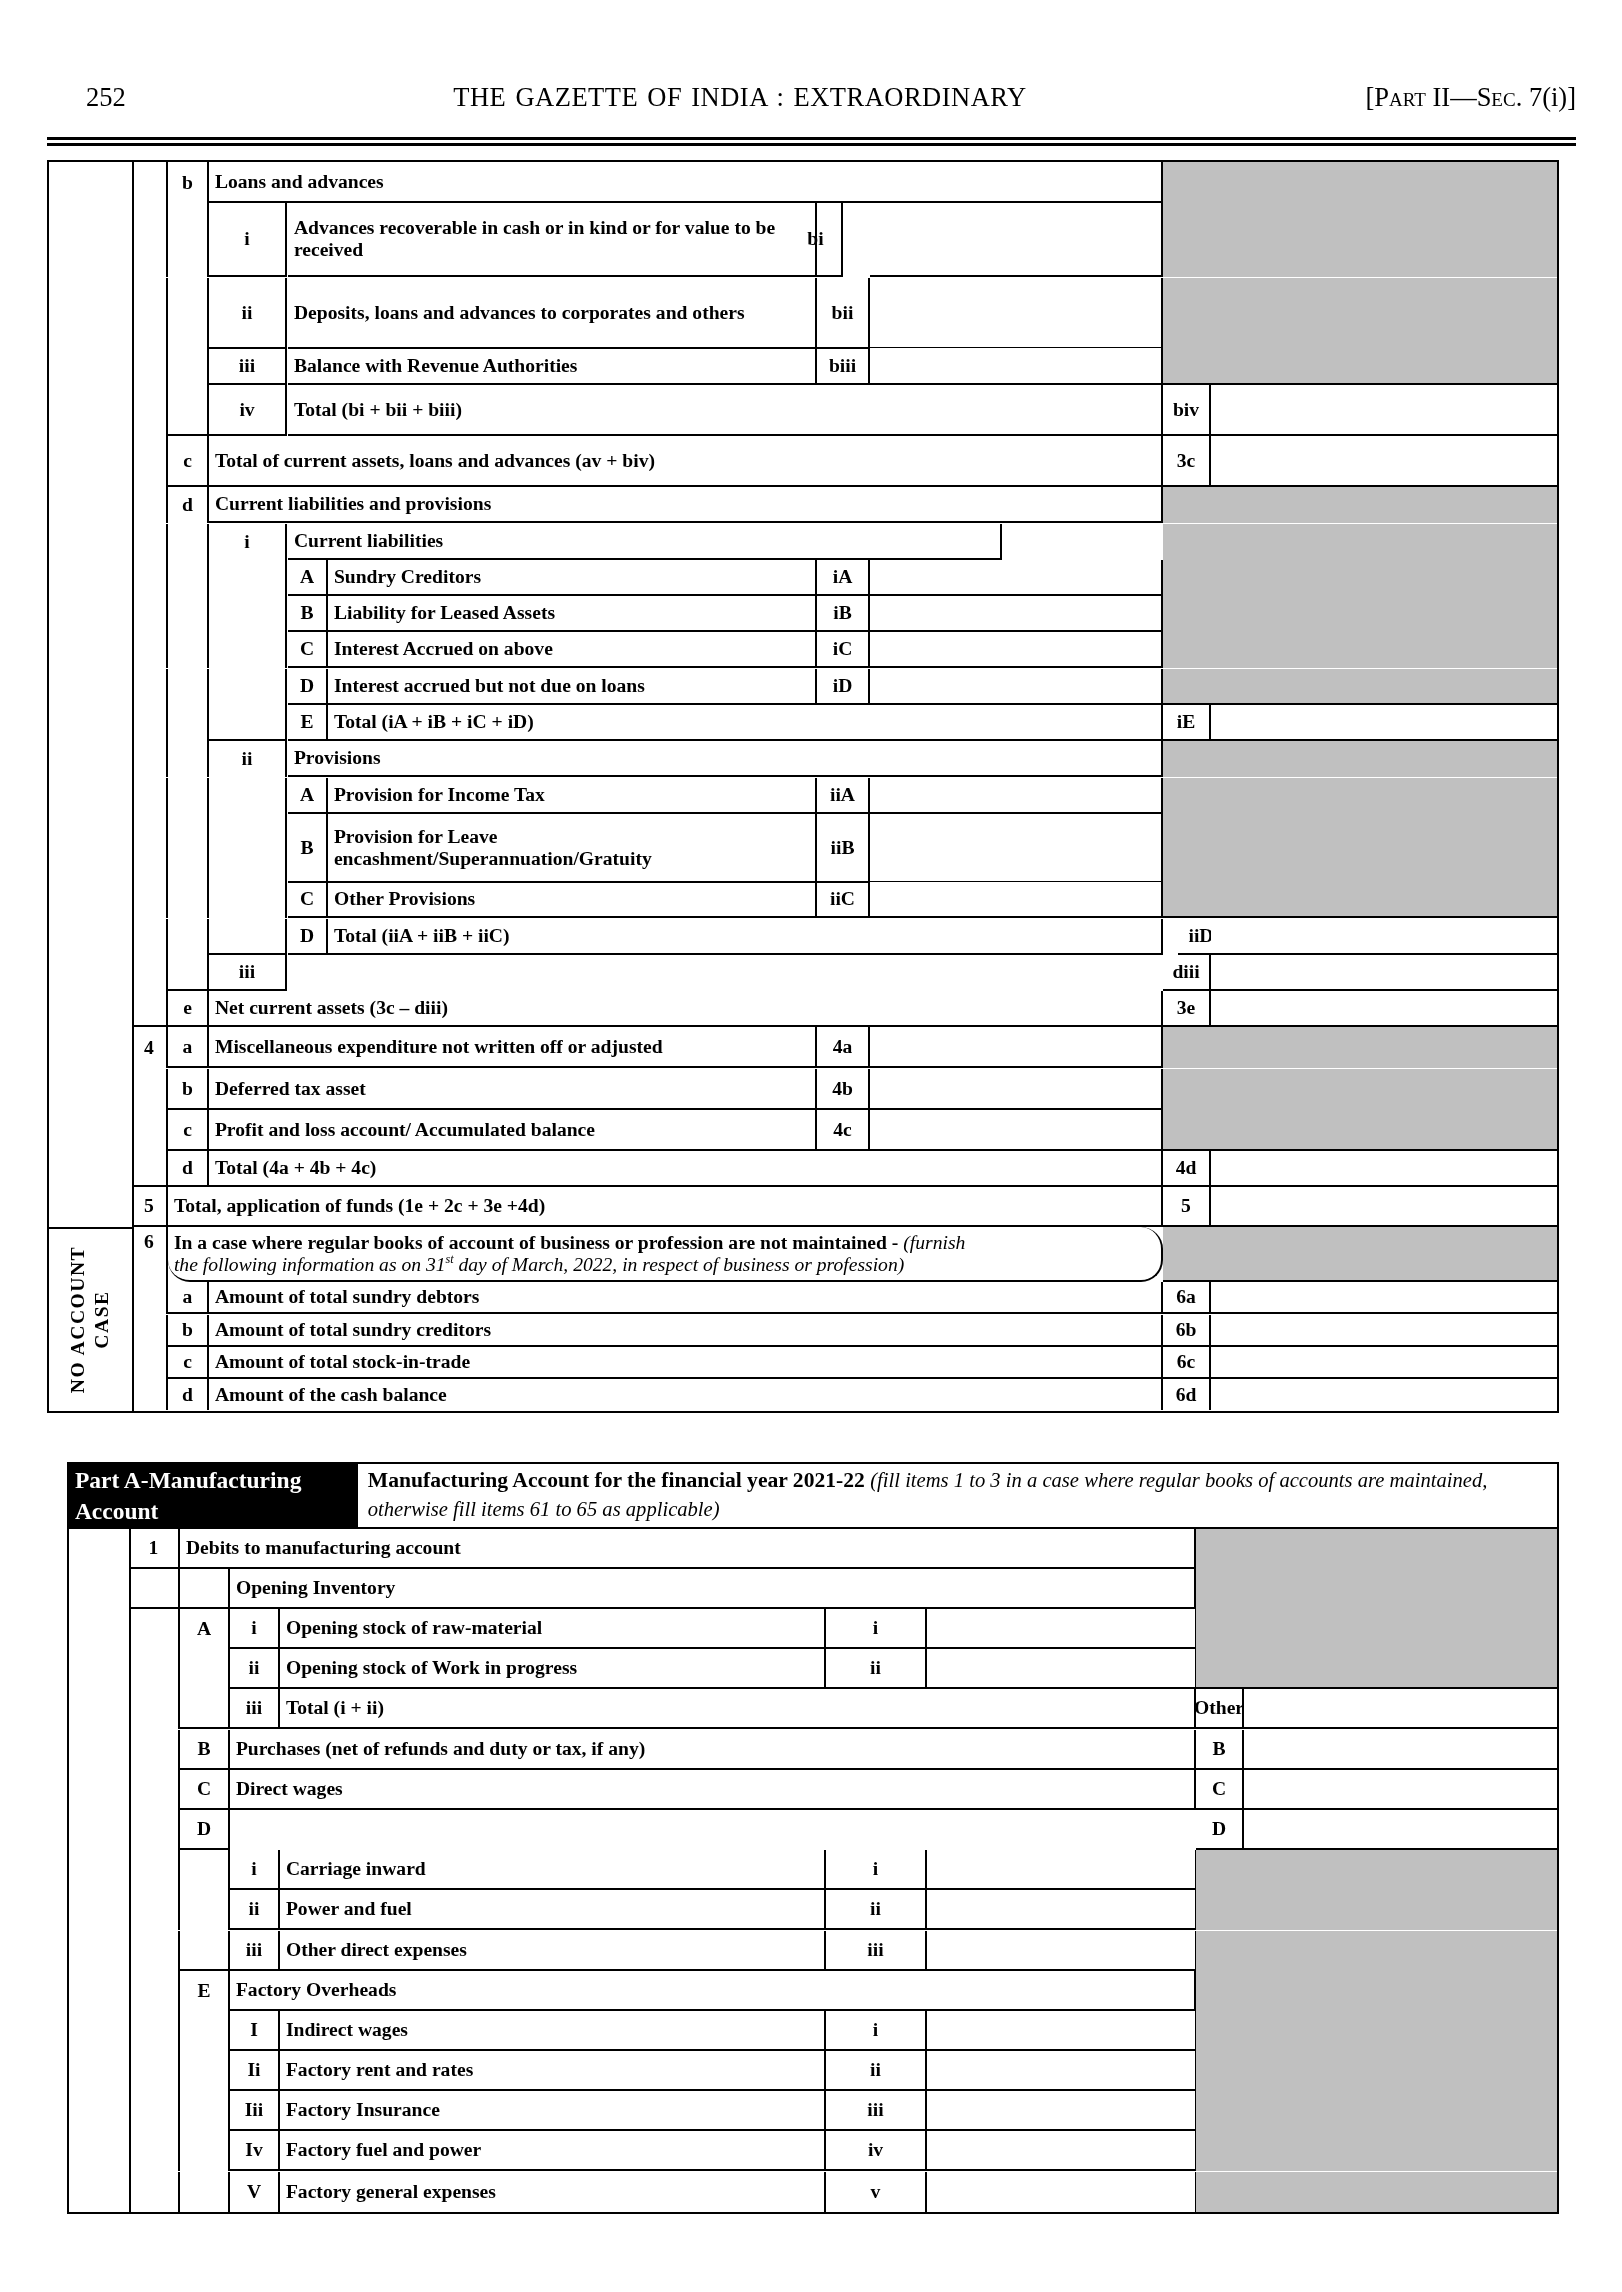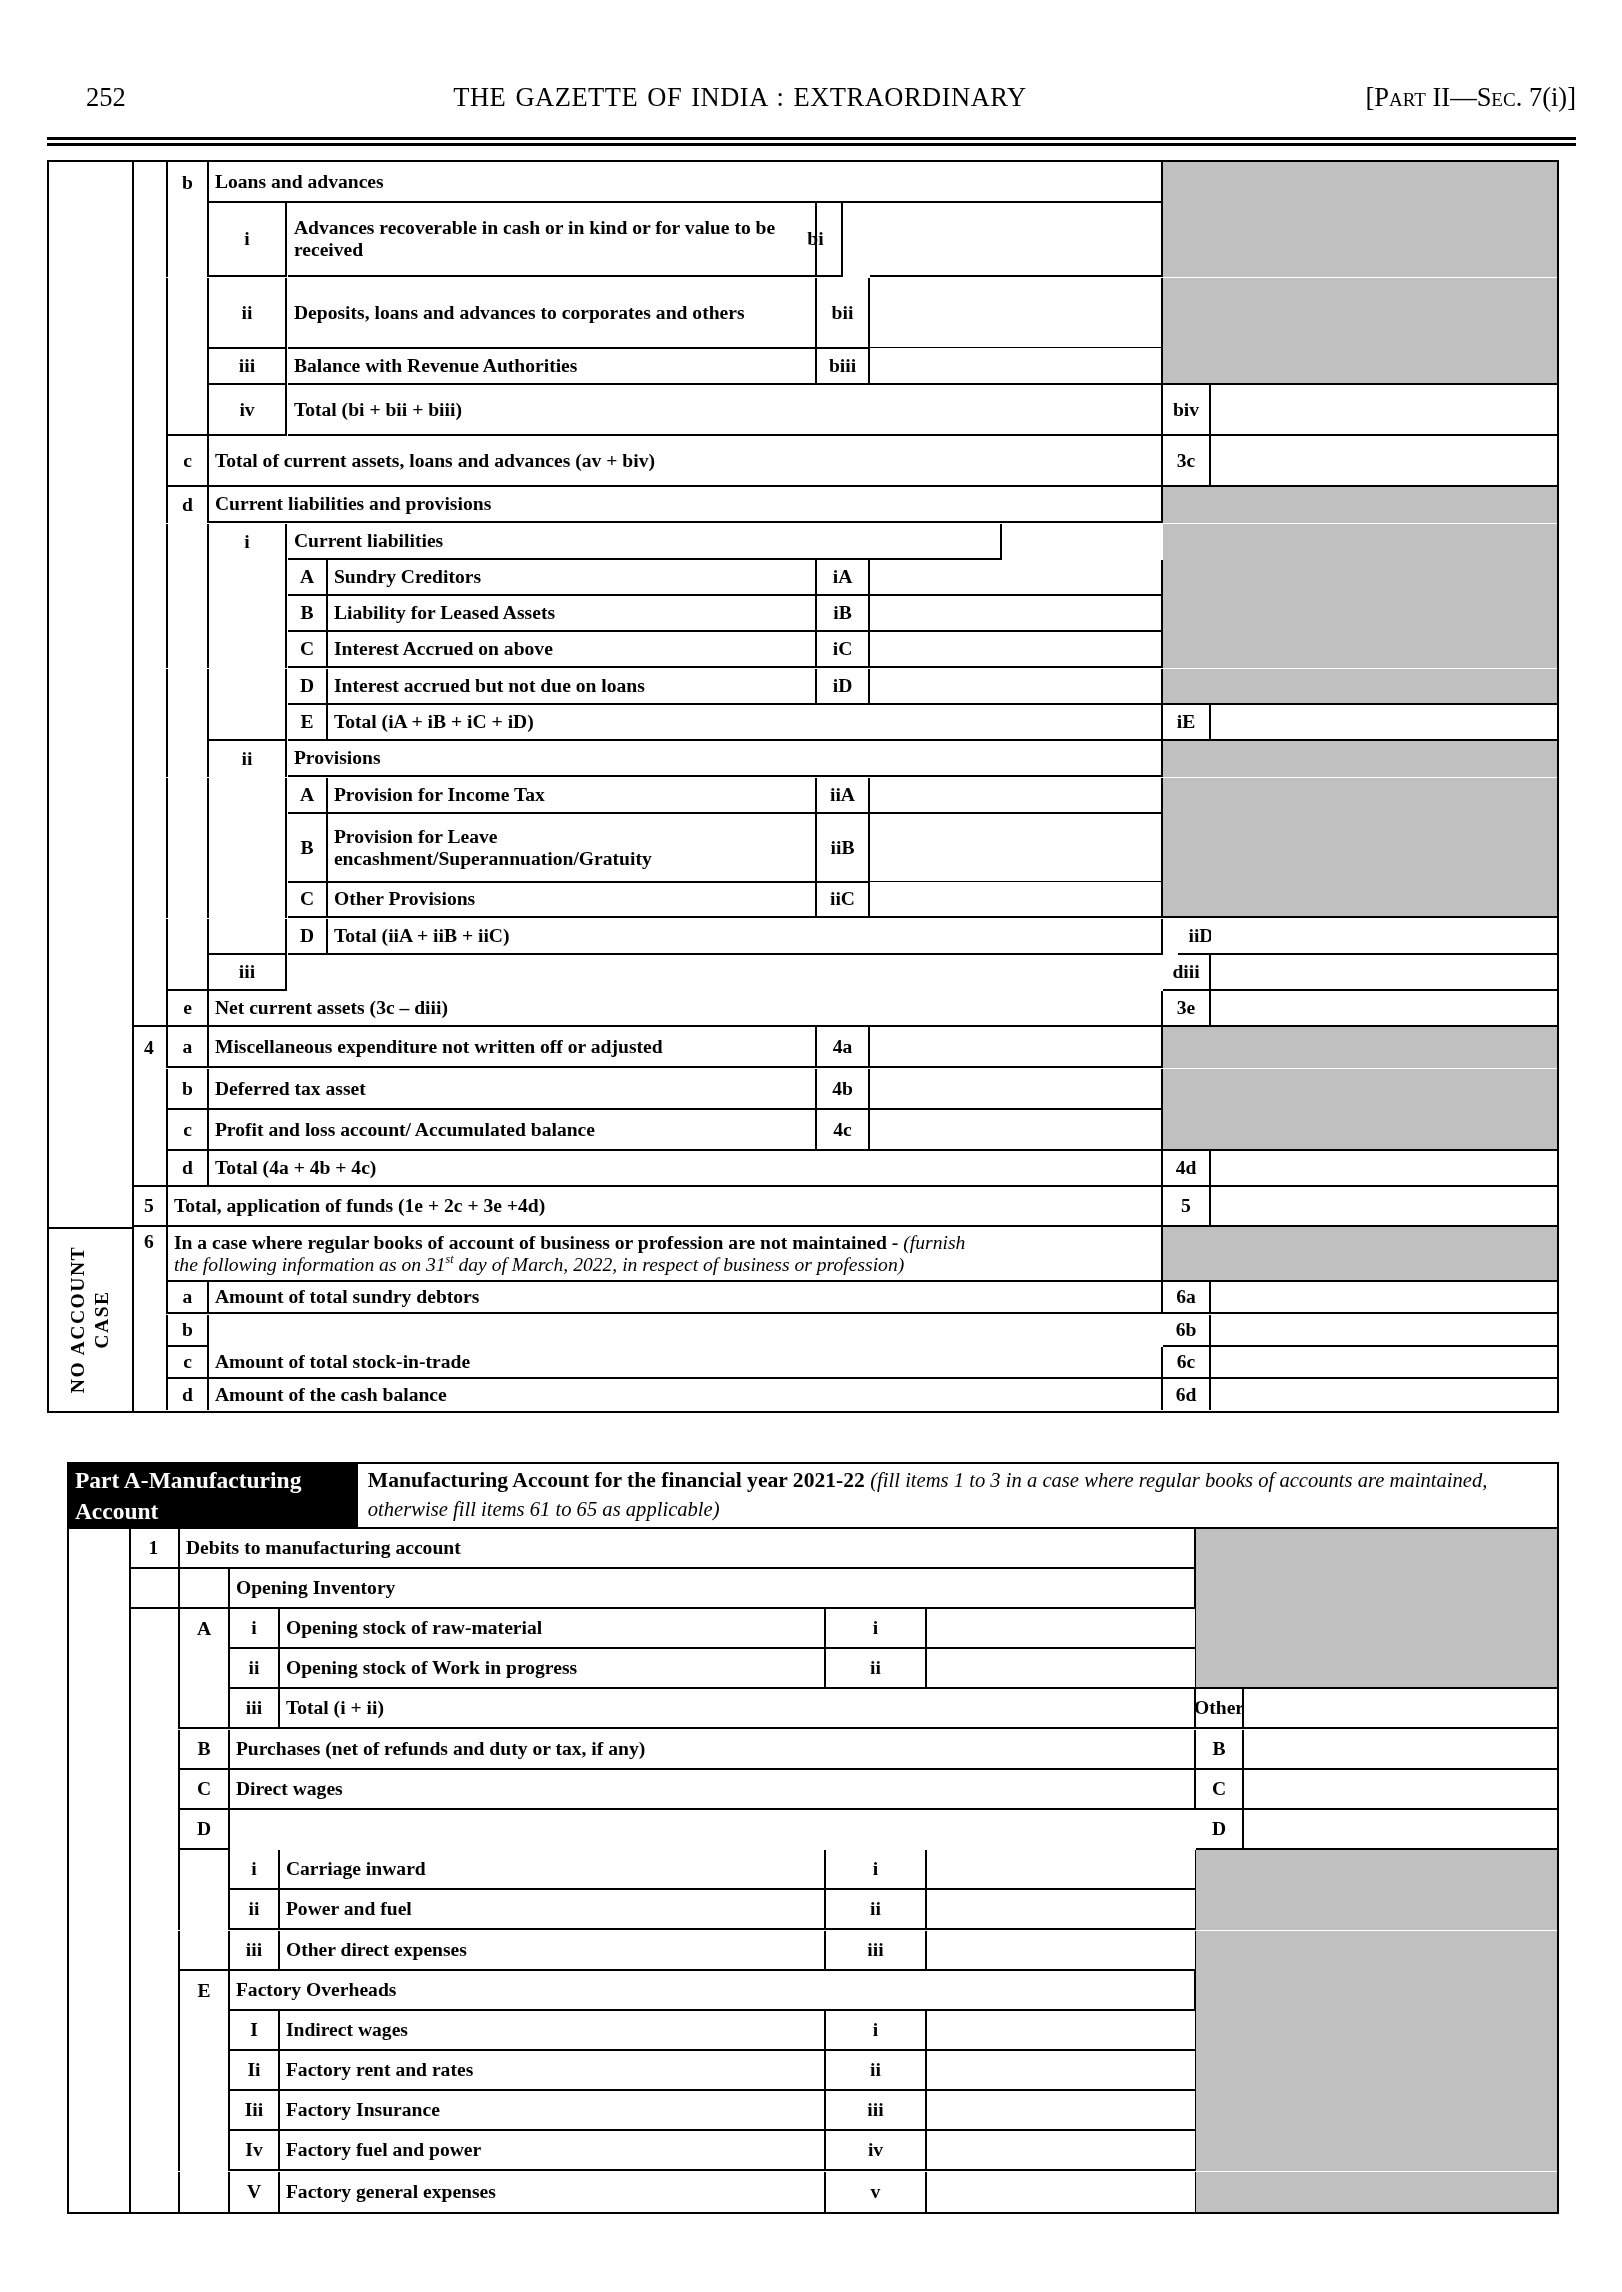--- a/index.html
+++ b/index.html
@@ -405,21 +405,21 @@
         </div>
         <div class="cell cc" style="left: 1031px; width: 48px;">
           <span class="labin">5</span>
         </div>
         <div class="cell val nbr" style="left: 1079px; width: 346px;"></div>
       </div>
       <div class="trow" style="left: 83px; top: 1065px; width: 1425px; height: 55px;">
         <div class="cell cc nbb topal" style="left: 0px; width: 36px;">
           <span class="labin">6</span>
         </div>
-        <div class="cell lab" style="left: 36px; width: 995px;">
+        <div class="cell lab" style="left: 36px; width: 995px; border-radius: 22px;">
           <span class="labin"><span>In a case where regular books of account of business or profession are not maintained - </span><span class="it">(furnish</span><br><span class="it">the following information as on 31</span><sup class="it">st</sup><span class="it"> day of March, 2022, in respect of business or profession)</span></span>
         </div>
         <div class="cell shade nbr" style="left: 1031px; width: 394px; background: rgb(192, 192, 192);"></div>
       </div>
       <div class="trow" style="left: 83px; top: 1120px; width: 1425px; height: 32px;">
         <div class="cell cc nbb" style="left: 0px; width: 36px;"></div>
         <div class="cell cc" style="left: 36px; width: 41px;">
           <span class="labin">a</span>
         </div>
         <div class="cell lab" style="left: 77px; width: 954px;">
@@ -427,20 +427,23 @@
         </div>
         <div class="cell cc" style="left: 1031px; width: 48px;">
           <span class="labin">6a</span>
         </div>
         <div class="cell val nbr" style="left: 1079px; width: 346px;"></div>
       </div>
       <div class="trow" style="left: 83px; top: 1153px; width: 1425px; height: 32px;">
         <div class="cell cc nbb" style="left: 0px; width: 36px;"></div>
         <div class="cell cc" style="left: 36px; width: 41px;">
           <span class="labin">b</span>
+        </div>
+        <div class="cell lab" style="left: 77px; width: 954px;">
+          <span class="labin">Amount of total sundry creditors</span>
         </div>
         <div class="cell cc" style="left: 1031px; width: 48px;">
           <span class="labin">6b</span>
         </div>
         <div class="cell val nbr" style="left: 1079px; width: 346px;"></div>
       </div>
       <div class="trow" style="left: 83px; top: 1185px; width: 1425px; height: 32px;">
         <div class="cell cc nbb" style="left: 0px; width: 36px;"></div>
         <div class="cell cc" style="left: 36px; width: 41px;">
           <span class="labin">c</span>

